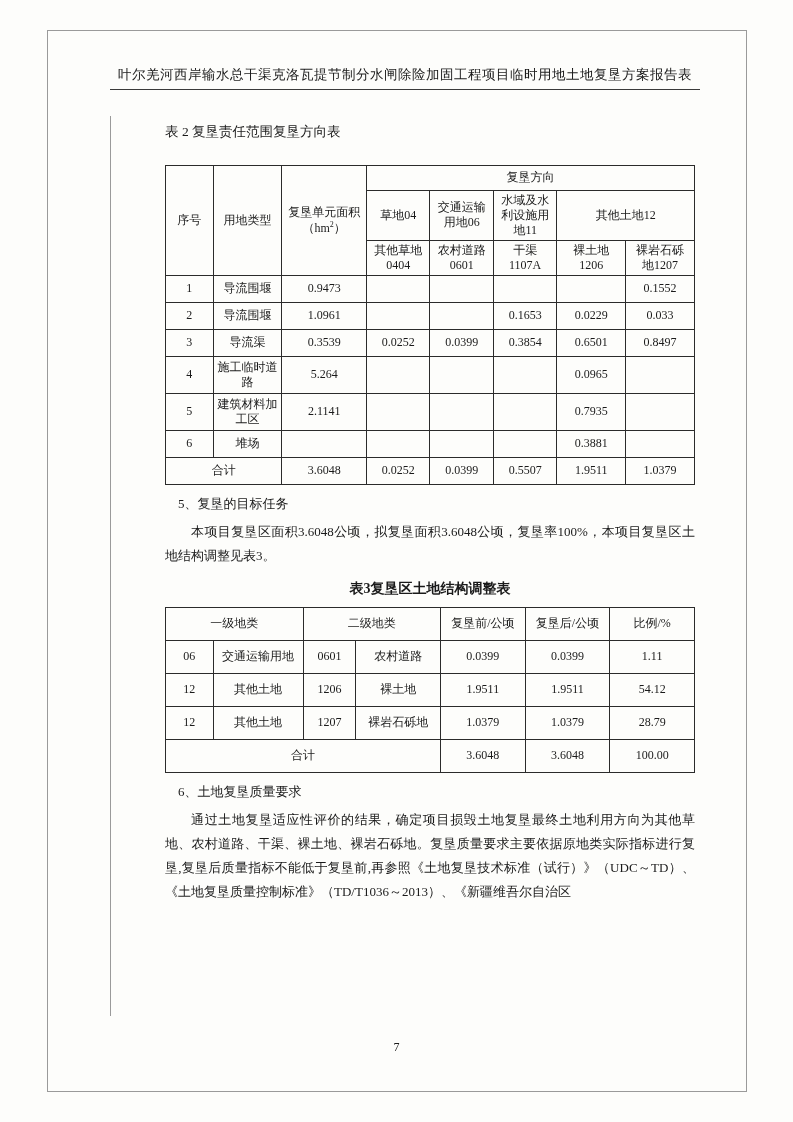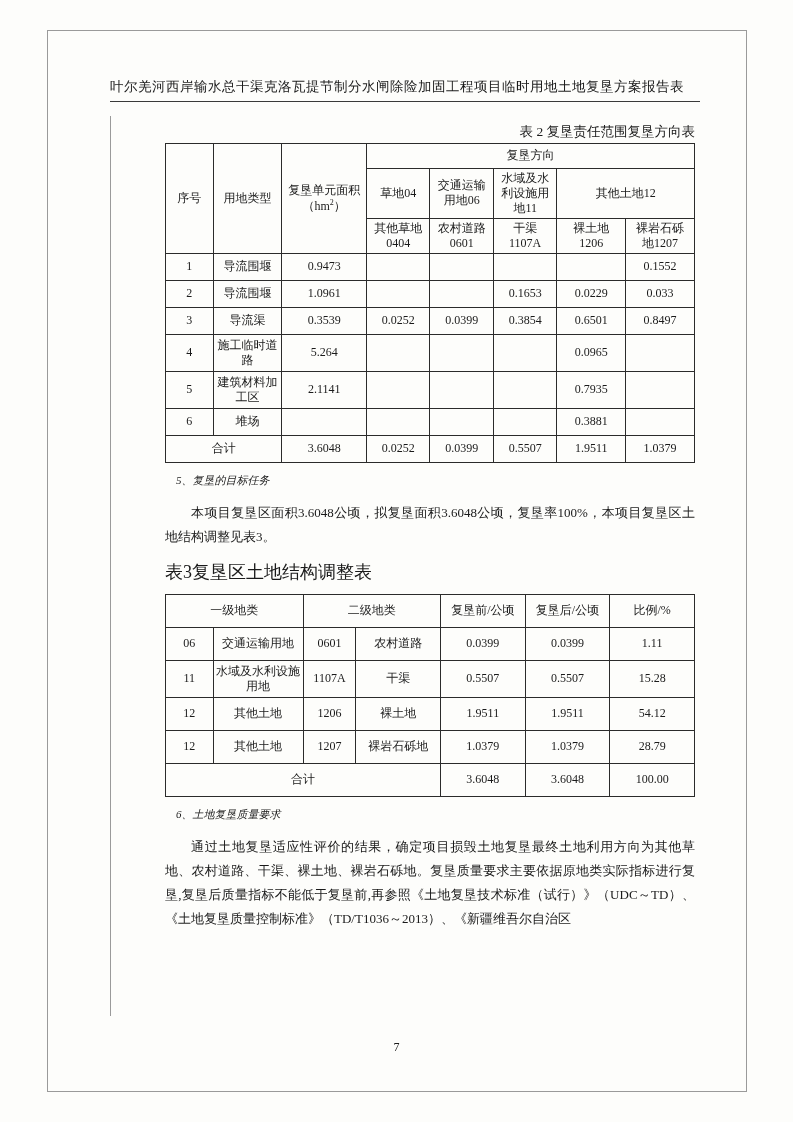--- a/index.html
+++ b/index.html
@@ -22,23 +22,23 @@
     left: 47px;
     top: 30px;
     width: 700px;
     height: 1062px;
     border: 1px solid #9a9a9a;
     box-sizing: border-box;
   }
   .header {
     position: absolute;
     left: 110px;
-    top: 78px;
+    top: 66px;
     width: 590px;
-    text-align: left;
+    text-align: center;
     font-size: 13.5px;
     letter-spacing: 0.5px;
     padding-bottom: 5px;
     border-bottom: 1px solid #3a3a3a;
   }
   .content-frame {
     position: absolute;
     left: 110px;
     top: 116px;
     width: 600px;
@@ -48,55 +48,55 @@
   }
   .content {
     position: absolute;
     left: 165px;
     top: 122px;
     width: 530px;
     font-size: 13px;
     line-height: 1.55;
   }
   .tbl-title {
-    text-align: right;
+    text-align: left;
     font-size: 13.5px;
-    margin-bottom: 0;
+    margin-bottom: 22px;
   }
   table {
     border-collapse: collapse;
     width: 100%;
     font-size: 12px;
     table-layout: fixed;
   }
   table td, table th {
     border: 1px solid #2b2b2b;
     text-align: center;
     vertical-align: middle;
     padding: 3px 1px;
     font-weight: normal;
     line-height: 1.25;
   }
   .t1 td { height: 20px; }
   .t1 .hrow td { padding: 2px 4px; }
   .para {
     text-indent: 2em;
-    margin: 12px 0 0 0;
+    margin: 0 0 0 0;
     font-size: 13px;
     line-height: 1.85;
   }
   .para-nb {
     margin: 9px 0 6px 0;
-    font-size: 11px;
+    font-size: 13px;
     text-indent: 1em;
-    font-style: italic;
   }
   .sec-title {
-    font-size: 18px;
-    font-weight: normal;
+    text-align: center;
+    font-size: 14px;
+    font-weight: bold;
     margin: 10px 0 7px 0;
   }
   .t2 td { height: 26px; text-align: center; }
   .justify {
     text-align: justify;
     text-justify: inter-ideograph;
   }
   .pagenum {
     position: absolute;
     left: 0;
@@ -254,29 +254,20 @@
       <tr>
         <td>06</td>
         <td>交通运输用地</td>
         <td>0601</td>
         <td>农村道路</td>
         <td>0.0399</td>
         <td>0.0399</td>
         <td>1.11</td>
       </tr>
       <tr>
-        <td>11</td>
-        <td>水域及水利设施用地</td>
-        <td>1107A</td>
-        <td>干渠</td>
-        <td>0.5507</td>
-        <td>0.5507</td>
-        <td>15.28</td>
-      </tr>
-      <tr>
         <td>12</td>
         <td>其他土地</td>
         <td>1206</td>
         <td>裸土地</td>
         <td>1.9511</td>
         <td>1.9511</td>
         <td>54.12</td>
       </tr>
       <tr>
         <td>12</td>

